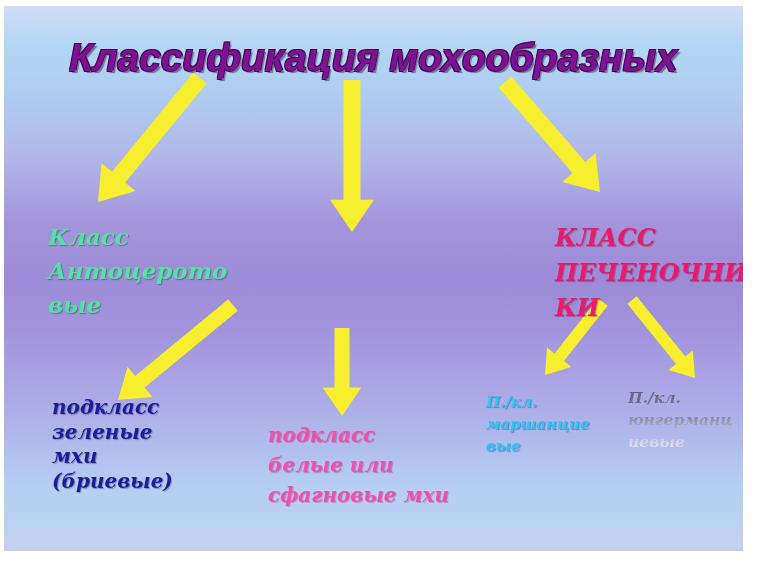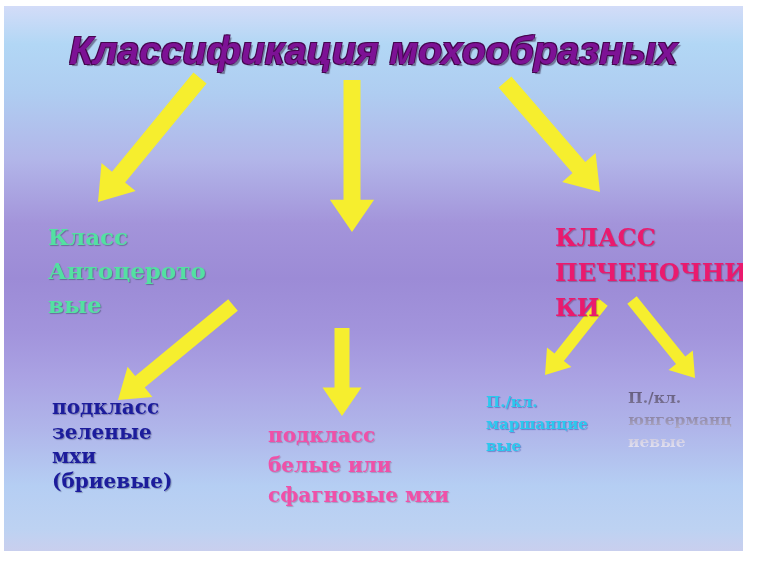--- a/index.html
+++ b/index.html
@@ -25,38 +25,39 @@
       #aaa2e3 68%,
       #b0b6ea 78%,
       #b5cef3 88%,
       #bdd2f2 96%,
       #c9cfee 100%);
     overflow: hidden;
   }
   .title {
     position: absolute;
     left: 0; right: 0; top: 14px;
-    margin: 9px;
+    margin: 16px;
     text-align: center;
     font-family: "Liberation Sans", sans-serif;
     font-style: italic;
     font-weight: bold;
     font-size: 39px;
     letter-spacing: 0px;
     color: #7d1295;
     text-shadow:
       -1px -1px 0 #45064f,
        1px -1px 0 #45064f,
       -1px  1px 0 #45064f,
        2px  2px 1px rgba(30, 0, 40, 0.45);
     white-space: nowrap;
   }
   .arrows { position: absolute; left: 0; top: 0; }
   .node {
     position: absolute;
+    font-style: italic;
     font-weight: bold;
     white-space: pre-line;
   }
   .n-class1 {
     left: 44px; top: 214px;
     font-size: 23px; line-height: 34px;
     color: #54e0a2;
     text-shadow: 1px 1px 1px rgba(10, 40, 40, 0.35);
   }
   .n-class2 {

